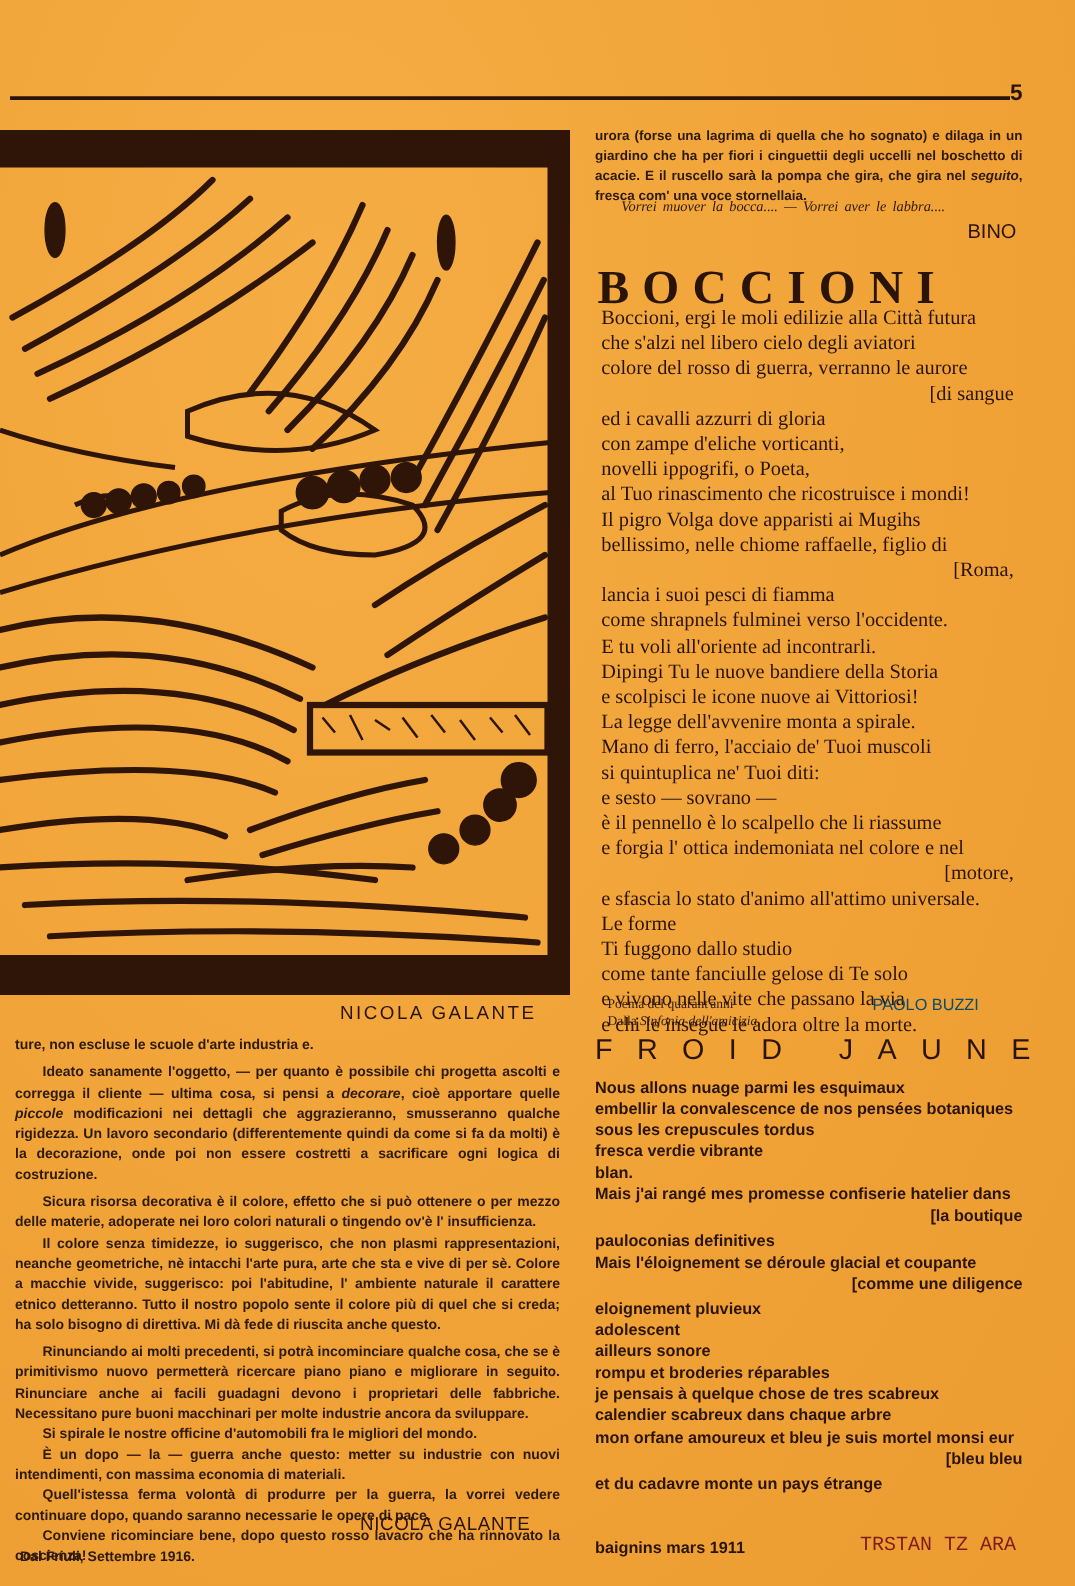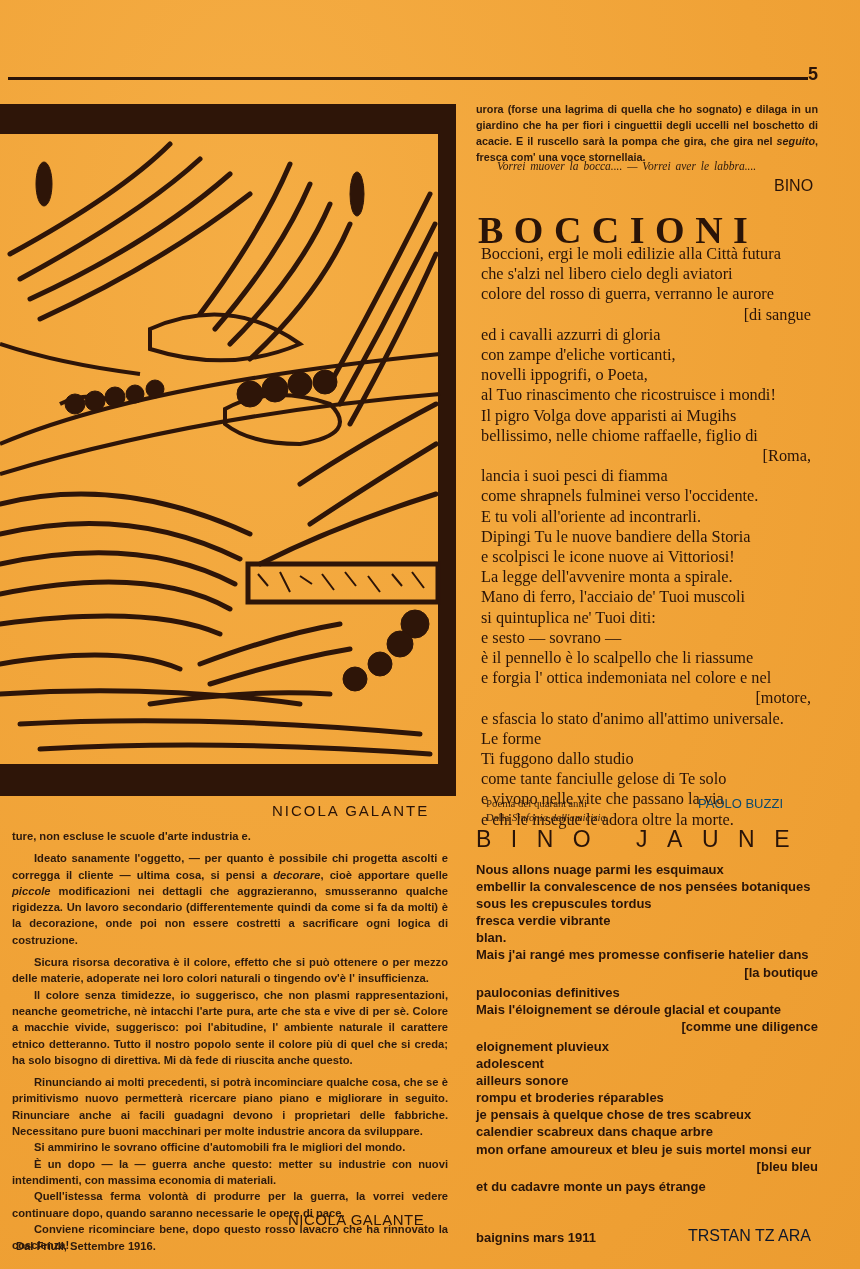--- a/index.html
+++ b/index.html
@@ -41,21 +41,21 @@
 
   .buzzi-note { position:absolute; left:486px; top:797px; font-family:"Liberation Serif", serif; font-size:10.8px; line-height:13.5px; color:#2e1a0c; }
   .buzzi-note em { font-style:italic; }
   .buzzi-sig { position:absolute; left:698px; top:796px; font-family:"Liberation Sans", sans-serif; font-size:13px; color:#0c4a6e; }
 
   .froid-title { position:absolute; left:476px; top:826px; width:350px; font-family:"Liberation Sans", sans-serif; font-size:23px; letter-spacing:19.5px; color:#2a1408; white-space:nowrap; }
   .froid { position:absolute; left:476px; top:861px; width:342px; font-family:"Liberation Sans", sans-serif; font-weight:bold; font-size:13px; line-height:17.1px; color:#2a1408; }
   .froid .ln { white-space:nowrap; }
   .froid .cont { text-align:right; margin-bottom:3px; }
   .tzara-date { position:absolute; left:476px; top:1230px; font-family:"Liberation Sans", sans-serif; font-weight:bold; font-size:13px; color:#2a1408; }
-  .tzara-sig { position:absolute; left:688px; top:1227px; font-family:Liberation Sans, sans-serif; font-size:16px; color:#0f172a; }
+  .tzara-sig { position:absolute; left:688px; top:1227px; font-family:Liberation Mono, monospace; font-size:16px; color:#7f1d1d; }
 </style>
 </head>
 <body>
 
 <div class="page">
   <div class="top-rule"></div>
   <div class="page-number">5</div>
 
   <div class="woodcut">
     <svg viewBox="0 0 456 692" preserveAspectRatio="none">
@@ -133,21 +133,21 @@
     </svg>
   </div>
   <div class="woodcut-credit">NICOLA GALANTE</div>
 
   <div class="left-col">
     <p class="first">ture, non escluse le scuole d'arte industria e.</p>
     <p>Ideato sanamente l'oggetto, — per quanto è possibile chi progetta ascolti e corregga il cliente — ultima cosa, si pensi a <em>decorare</em>, cioè apportare quelle <em>piccole</em> modificazioni nei dettagli che aggrazieranno, smusseranno qualche rigidezza. Un lavoro secondario (differentemente quindi da come si fa da molti) è la decorazione, onde poi non essere costretti a sacrificare ogni logica di costruzione.</p>
     <p class="gap">Sicura risorsa decorativa è il colore, effetto che si può ottenere o per mezzo delle materie, adoperate nei loro colori naturali o tingendo ov'è l' insufficienza.</p>
     <p>Il colore senza timidezze, io suggerisco, che non plasmi rappresentazioni, neanche geometriche, nè intacchi l'arte pura, arte che sta e vive di per sè. Colore a macchie vivide, suggerisco: poi l'abitudine, l' ambiente naturale il carattere etnico detteranno. Tutto il nostro popolo sente il colore più di quel che si creda; ha solo bisogno di direttiva. Mi dà fede di riuscita anche questo.</p>
     <p class="gap">Rinunciando ai molti precedenti, si potrà incominciare qualche cosa, che se è primitivismo nuovo permetterà ricercare piano piano e migliorare in seguito. Rinunciare anche ai facili guadagni devono i proprietari delle fabbriche. Necessitano pure buoni macchinari per molte industrie ancora da sviluppare.</p>
-    <p>Si ammirino le sovrano officine d'automobili fra le migliori del mondo.</p>
+    <p>Si spirale le nostre officine d'automobili fra le migliori del mondo.</p>
     <p>È un dopo — la — guerra anche questo: metter su industrie con nuovi intendimenti, con massima economia di materiali.</p>
     <p>Quell'istessa ferma volontà di produrre per la guerra, la vorrei vedere continuare dopo, quando saranno necessarie le opere di pace.</p>
     <p>Conviene ricominciare bene, dopo questo rosso lavacro che ha rinnovato la coscienza!</p>
   </div>
   <div class="article-signature">NICOLA GALANTE</div>
   <div class="article-dateline">Dal Friuli, Settembre 1916.</div>
 
   <div class="intro">urora (forse una lagrima di quella che ho sognato) e dilaga in un giardino che ha per fiori i cinguettii degli uccelli nel boschetto di acacie. E il ruscello sarà la pompa che gira, che gira nel <em>seguito</em>, fresca com' una voce stornellaia.</div>
   <div class="intro-italic">Vorrei muover la bocca.... — Vorrei aver le labbra....</div>
   <div class="bino">BINO</div>
@@ -183,21 +183,21 @@
       <div class="ln">come tante fanciulle gelose di Te solo</div>
       <div class="ln">e vivono nelle vite che passano la via</div>
       <div class="ln">e chi le insegue le adora oltre la morte.</div>
     </div>
   <div class="buzzi-note">
     <div>Poema dei quarant'anni</div>
     <div><span>Dalla </span><em>Sinfonia dell'amicizia.</em></div>
   </div>
   <div class="buzzi-sig">PAOLO BUZZI</div>
 
-  <div class="froid-title">BINO JAUNE</div>
+  <div class="froid-title">FROID JAUNE</div>
   <div class="froid" id="froid-poem">
       <div class="ln">Nous allons nuage parmi les esquimaux</div>
       <div class="ln">embellir la convalescence de nos pensées botaniques</div>
       <div class="ln">sous les crepuscules tordus</div>
       <div class="ln">fresca verdie vibrante</div>
       <div class="ln">blan.</div>
       <div class="ln">Mais j'ai rangé mes promesse confiserie hatelier dans</div>
       <div class="ln cont">[la boutique</div>
       <div class="ln">pauloconias definitives</div>
       <div class="ln">Mais l'éloignement se déroule glacial et coupante</div>

